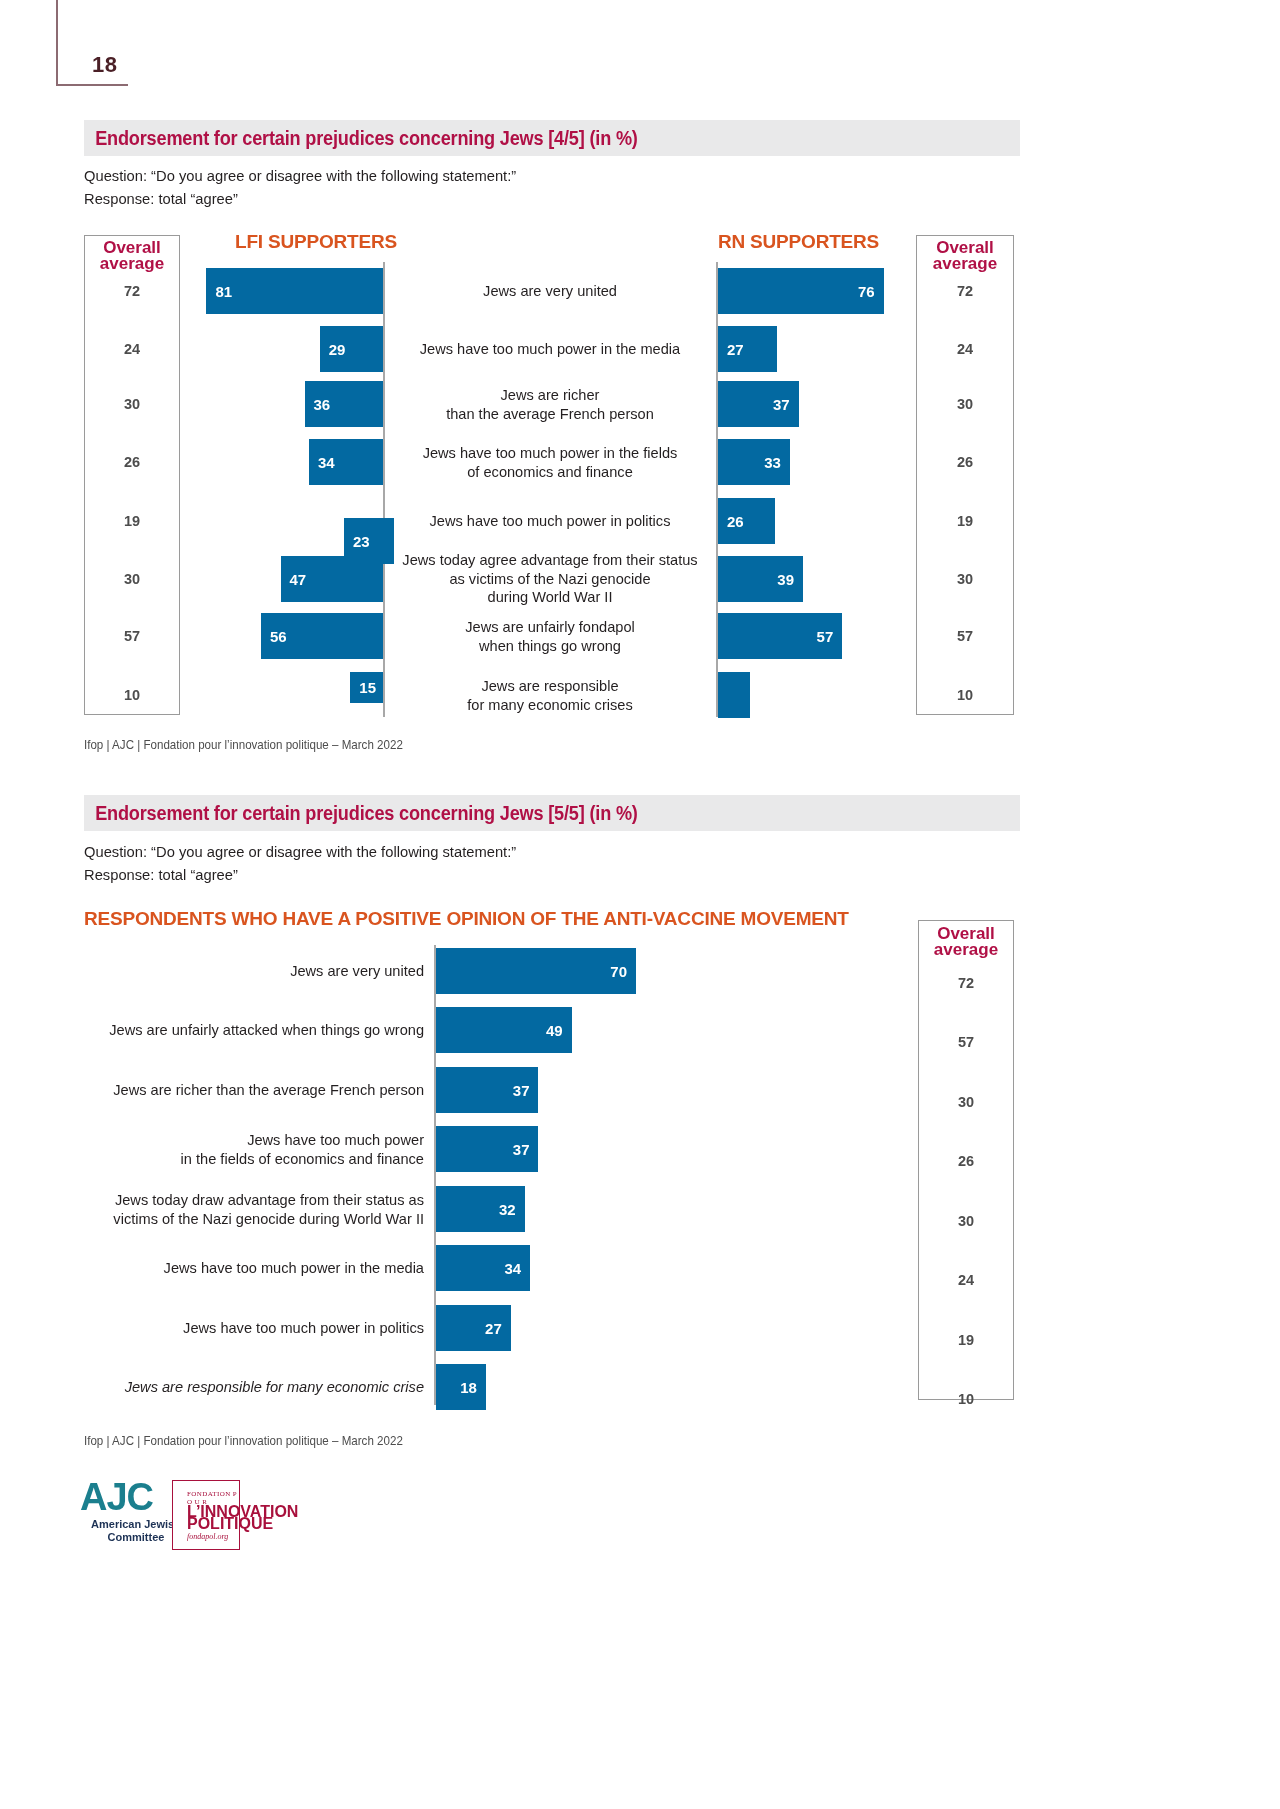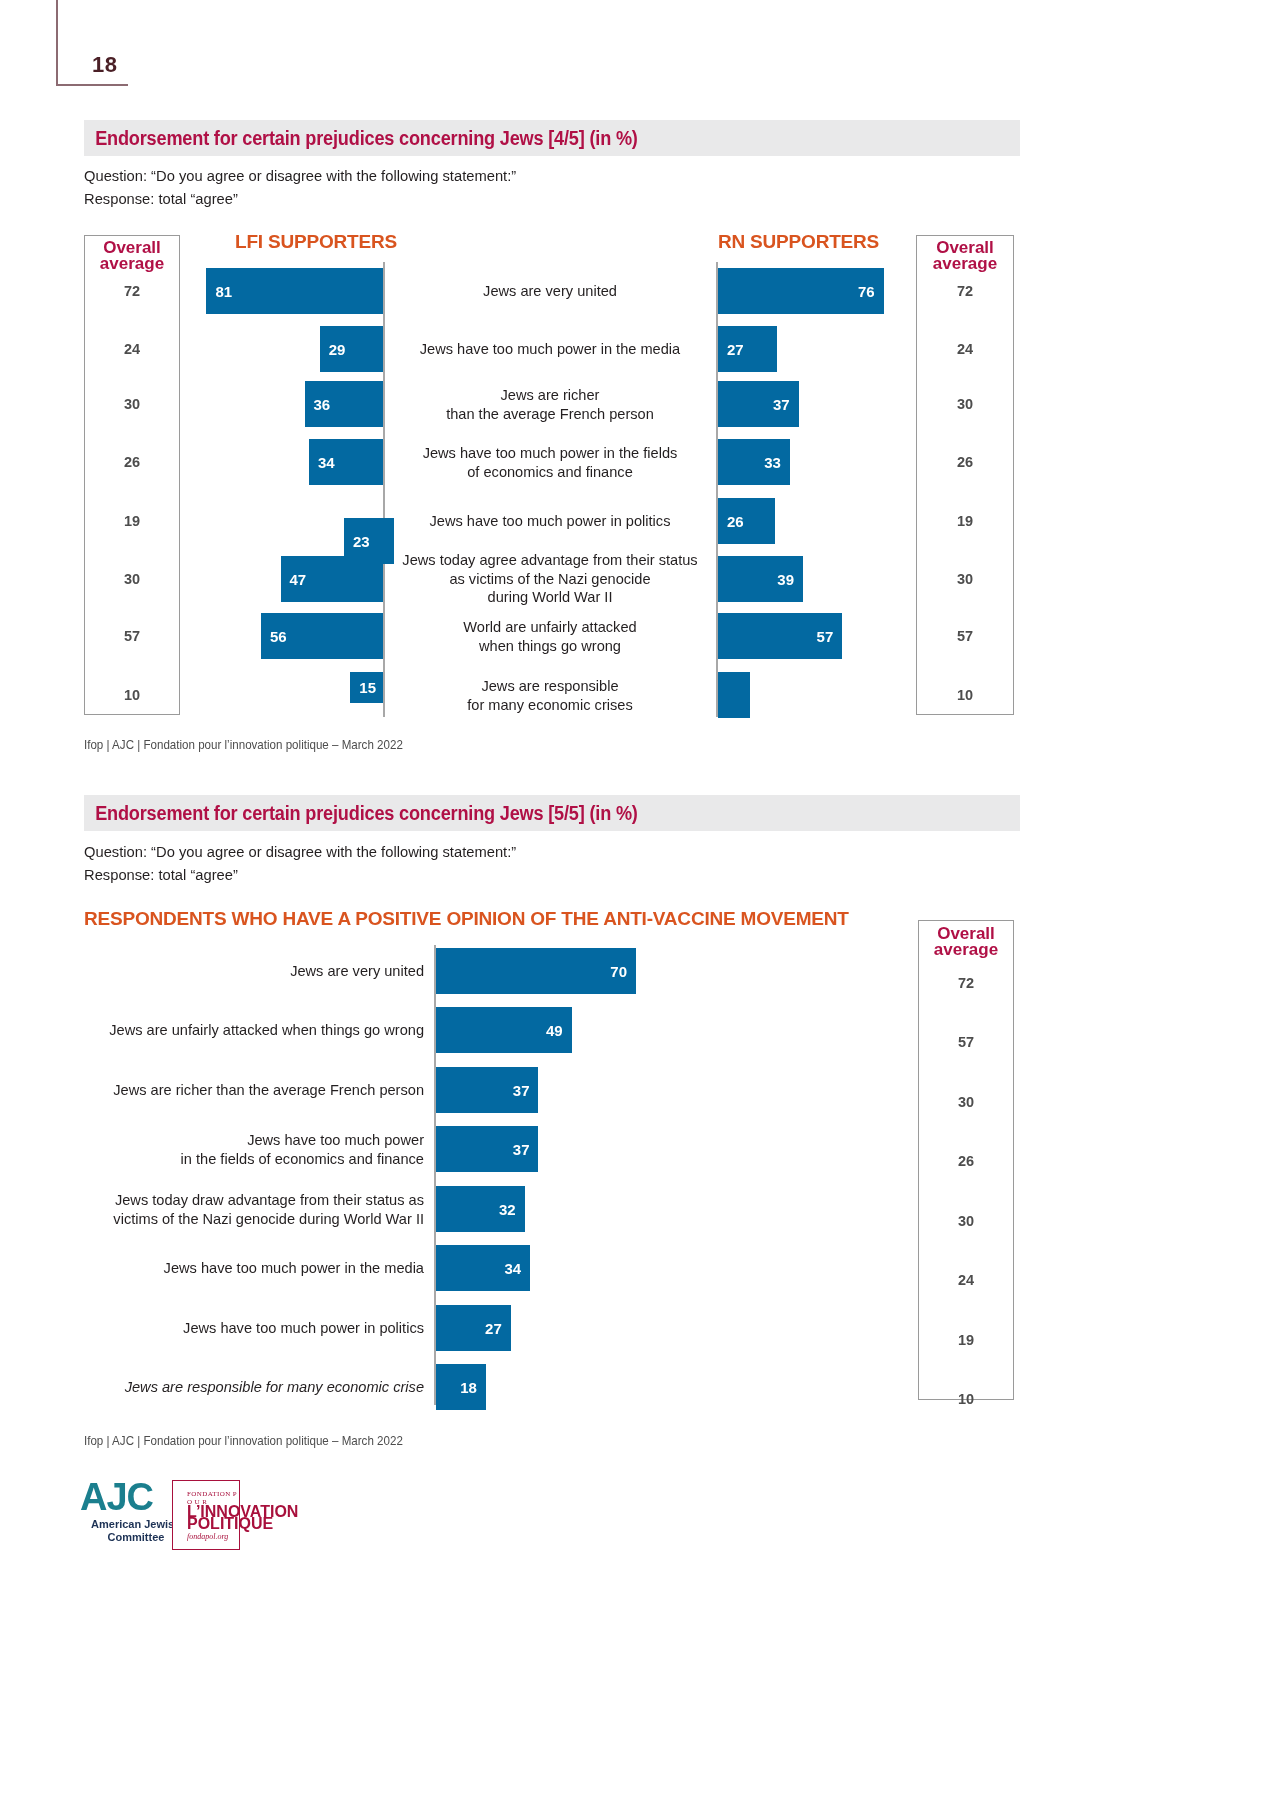--- a/index.html
+++ b/index.html
@@ -224,21 +224,21 @@
 as victims of the Nazi genocide
 during World War II</div>
       <div class="bar right" style="left: 718px; top: 556px; width: 85.02px; height: 46px;">
         <span class="val">39</span>
       </div>
       <div class="avg-val" style="left: 916px; width: 98px; top: 571px;">30</div>
       <div class="avg-val" style="left: 84px; width: 96px; top: 628px;">57</div>
       <div class="bar left" style="left: 260.92px; top: 613px; width: 122.08px; height: 46px;">
         <span class="val">56</span>
       </div>
-      <div class="stmt" style="left: 390px; width: 320px; top: 636px;">World are unfairly attacked
+      <div class="stmt" style="left: 390px; width: 320px; top: 636px;">Jews are unfairly fondapol
 when things go wrong</div>
       <div class="bar right" style="left: 718px; top: 613px; width: 124.26px; height: 46px;">
         <span class="val">57</span>
       </div>
       <div class="avg-val" style="left: 916px; width: 98px; top: 628px;">57</div>
       <div class="avg-val" style="left: 84px; width: 96px; top: 687px;">10</div>
       <div class="bar left" style="left: 350.3px; top: 672px; width: 32.7px; height: 31px;">
         <span class="val">15</span>
       </div>
       <div class="stmt" style="left: 390px; width: 320px; top: 695px;">Jews are responsible

